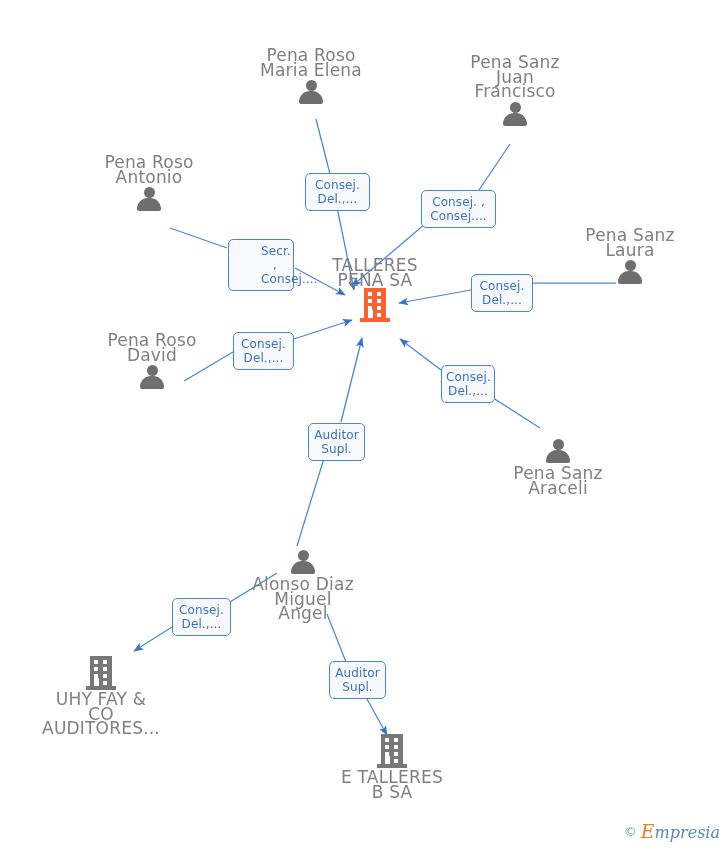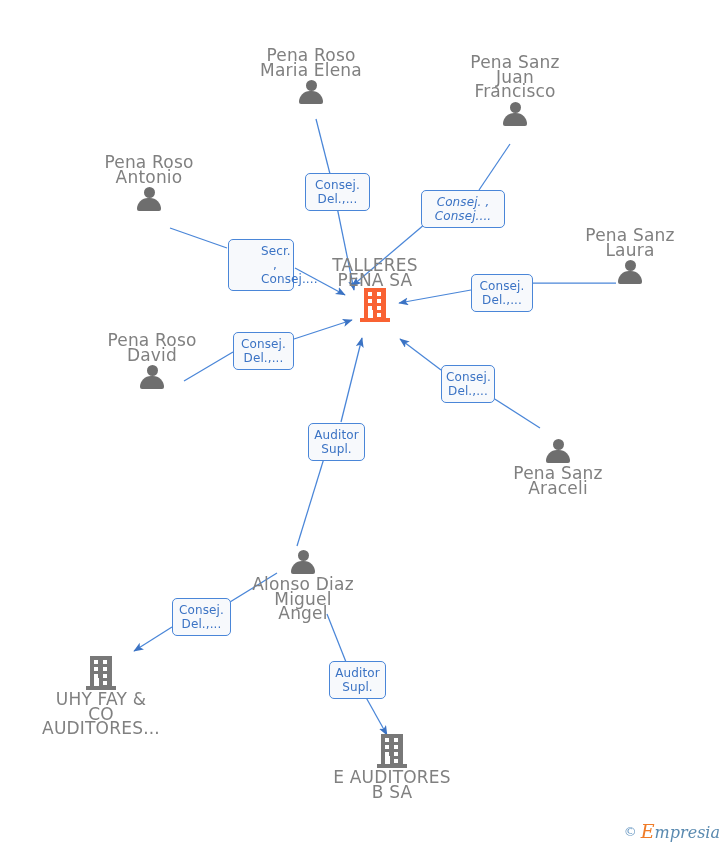--- a/index.html
+++ b/index.html
@@ -216,28 +216,28 @@
       <span class="win" style="left:8px;top:4px;"></span>
       <span class="win" style="left:17px;top:4px;"></span>
       <span class="win" style="left:8px;top:11px;"></span>
       <span class="win" style="left:17px;top:11px;"></span>
       <span class="win" style="left:8px;top:18px;"></span>
       <span class="win" style="left:17px;top:18px;"></span>
       <span class="door" style="left:8px;bottom:4px;height:8px;"></span>
       <span class="win" style="left:17px;top:25px;"></span>
       <span class="base"></span>
     </span>
-    <span class="label">E AUDITORES
+    <span class="label">E TALLERES
 B SA</span>
   </div>
 
   <div class="elabel" style="left:305px;top:173px;width:65px;">Consej.
 Del.,...</div>
 
-  <div class="elabel" style="left:421px;top:190px;width:84px;font-style:italic;">Consej. ,
+  <div class="elabel" style="left:421px;top:190px;width:75px;">Consej. ,
 Consej....</div>
 
   <div class="elabel" style="left:228px;top:239px;width:66px;padding-left:32px;">Secr. ,
 Consej....</div>
 
   <div class="elabel" style="left:471px;top:274px;width:62px;">Consej.
 Del.,...</div>
 
   <div class="elabel" style="left:233px;top:332px;width:61px;">Consej.
 Del.,...</div>

